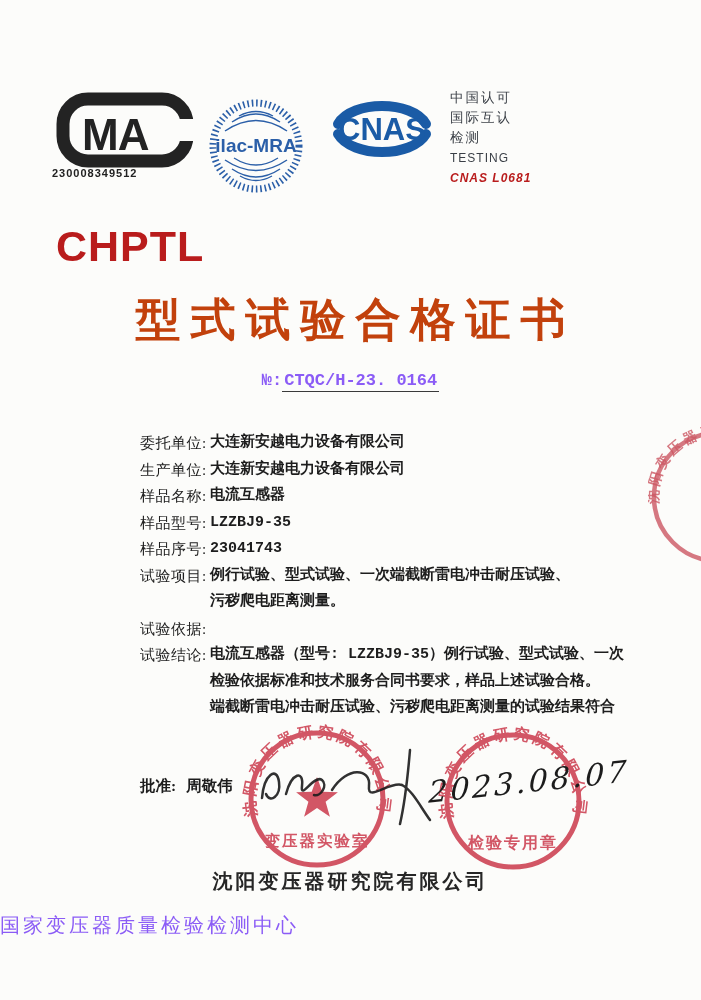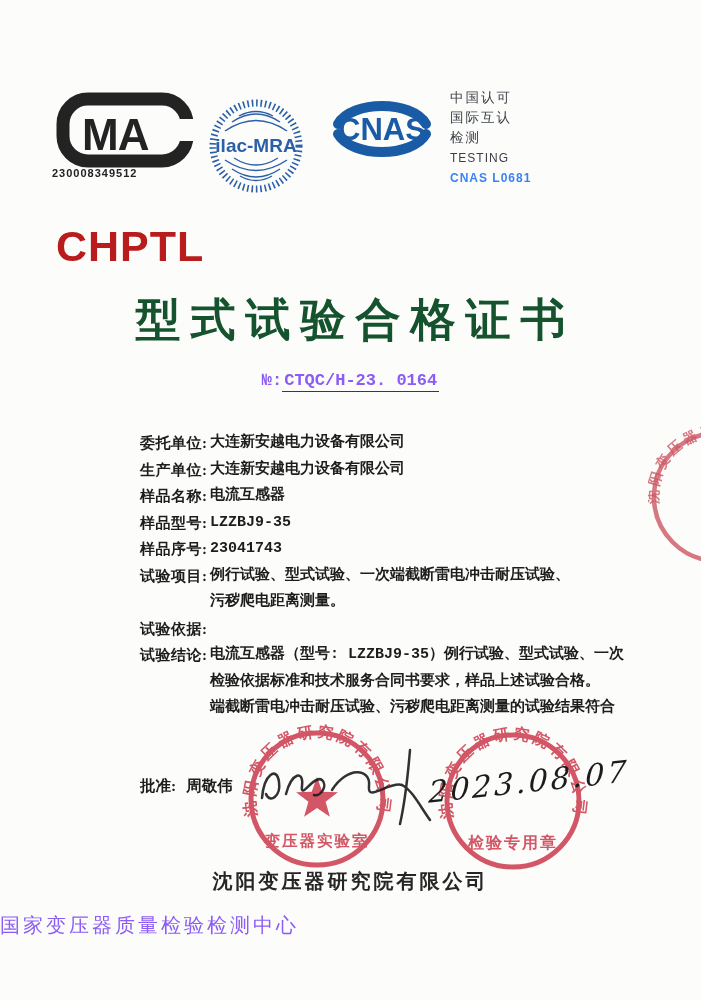--- a/index.html
+++ b/index.html
@@ -13,35 +13,35 @@
   .cma{position:absolute;left:55px;top:92px;}
   .cma-num{position:absolute;left:52px;top:167px;width:146px;
     font-family:"Liberation Sans","DejaVu Sans",sans-serif;font-weight:bold;
     font-size:11px;letter-spacing:1px;color:#222;}
   .ilac{position:absolute;left:206px;top:96px;}
   .cnas{position:absolute;left:330px;top:97px;}
   .accred{position:absolute;left:450px;top:88px;width:92px;text-align:left;color:#3a3f46;}
   .accred .zh{font-size:13.5px;line-height:20px;letter-spacing:2px;}
   .accred .en{font-size:12px;line-height:20px;letter-spacing:1px;
     font-family:"Liberation Sans","DejaVu Sans",sans-serif;}
-  .accred .en2{font-weight:bold;color:#3b82f6;}
+  .accred .en2{font-weight:bold;color:#b91c1c;font-style:italic;}
   
   .chptl{position:absolute;left:56px;top:222px;
     font-family:"Liberation Sans","DejaVu Sans",sans-serif;
     font-weight:bold;font-size:43px;letter-spacing:1px;color:#b91c1c;}
   .title{position:absolute;left:0;top:290px;width:100%;text-align:center;
-    font-size:45px;font-weight:700;letter-spacing:10px;text-indent:10px;color:#14532d;}
+    font-size:45px;font-weight:700;letter-spacing:10px;text-indent:10px;color:#c2410c;}
   .certno{position:absolute;left:0;top:371px;width:100%;text-align:center;
     font-size:17px;font-weight:600;color:#8b5cf6;
     font-family:"Liberation Mono","DejaVu Sans Mono",serif;}
   .certno .val{border-bottom:1.5px solid #3a3a3a;padding:0 2px 1px 2px;}
   
   .fields{position:absolute;left:140px;top:430px;width:548px;}
   .field-row{display:flex;align-items:flex-start;}
-  .f-label{flex:0 0 70px;font-size:15px;font-weight:700;line-height:26.5px;
+  .f-label{flex:0 0 70px;font-size:15px;font-weight:400;line-height:26.5px;
     letter-spacing:0.5px;white-space:nowrap;color:#1d1d1d;}
   .f-value{font-size:15px;font-weight:600;line-height:26.5px;color:#1d1d1d;
     font-family:"Liberation Mono","DejaVu Sans Mono",serif;white-space:nowrap;}
   
   .approval{position:absolute;left:140px;top:776px;font-size:15.5px;font-weight:700;
     color:#1d1d1d;z-index:2;}
   .approval .name{font-weight:600;margin-left:10px;}
   
   .stamp{position:absolute;mix-blend-mode:multiply;opacity:0.88;z-index:3;}
   .stamp-left{left:242px;top:724px;}

